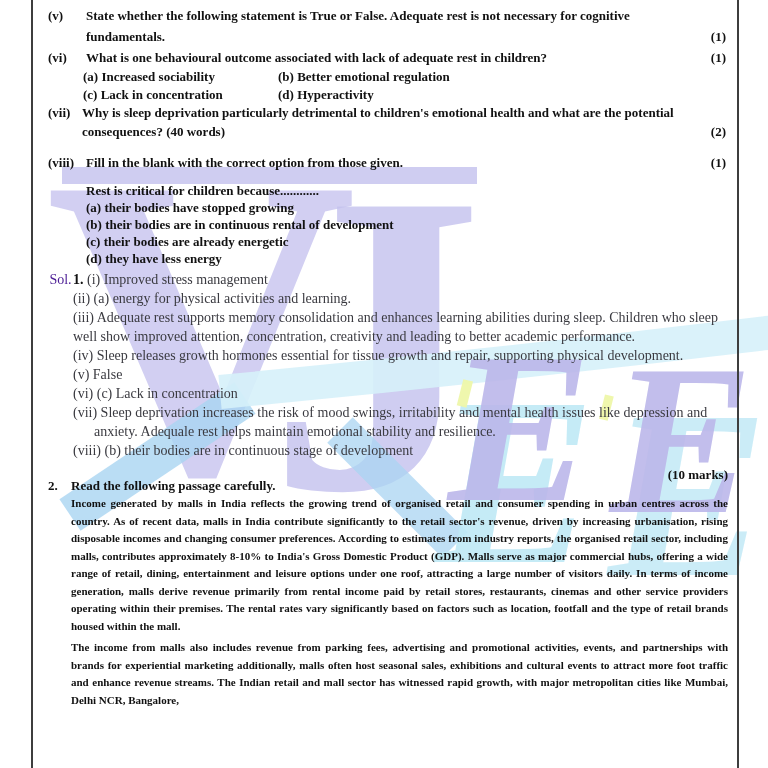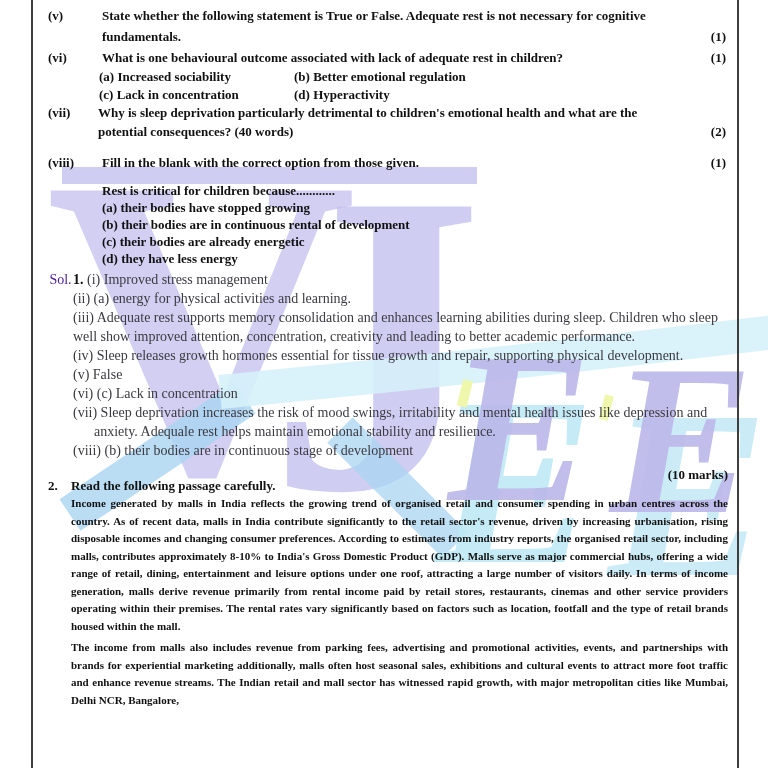--- a/index.html
+++ b/index.html
@@ -10,21 +10,21 @@
   .rule{position:absolute;top:0;bottom:0;width:2px;background:#3e3e3e;}
   .rule-left{left:31px;}
   .rule-right{left:737px;}
   .watermark{position:absolute;left:0;top:0;z-index:0;pointer-events:none;}
   .content{position:absolute;left:48px;top:5px;width:680px;z-index:1;}
 
   
   .qrow{position:relative;display:flex;align-items:flex-start;font-weight:bold;font-size:13px;line-height:21px;}
   .qmark{flex:0 0 38px;}
   .qmark.narrow{flex-basis:34px;}
-  .qbody{flex:1;position:relative;padding-right:52px;margin-left:16px;}
+  .qbody{flex:1;position:relative;padding-right:52px;}
   .marks{position:absolute;right:2px;bottom:0;font-weight:bold;}
   .optgrid{line-height:17.5px;margin-left:-3px;}
   .optrow{display:flex;}
   .opt1{width:195px;}
   .q7{line-height:19px;}
   .q8{margin-top:11px;}
   .fib{margin-top:9px;line-height:17px;}
   .fib p{margin:0;}
 
   

